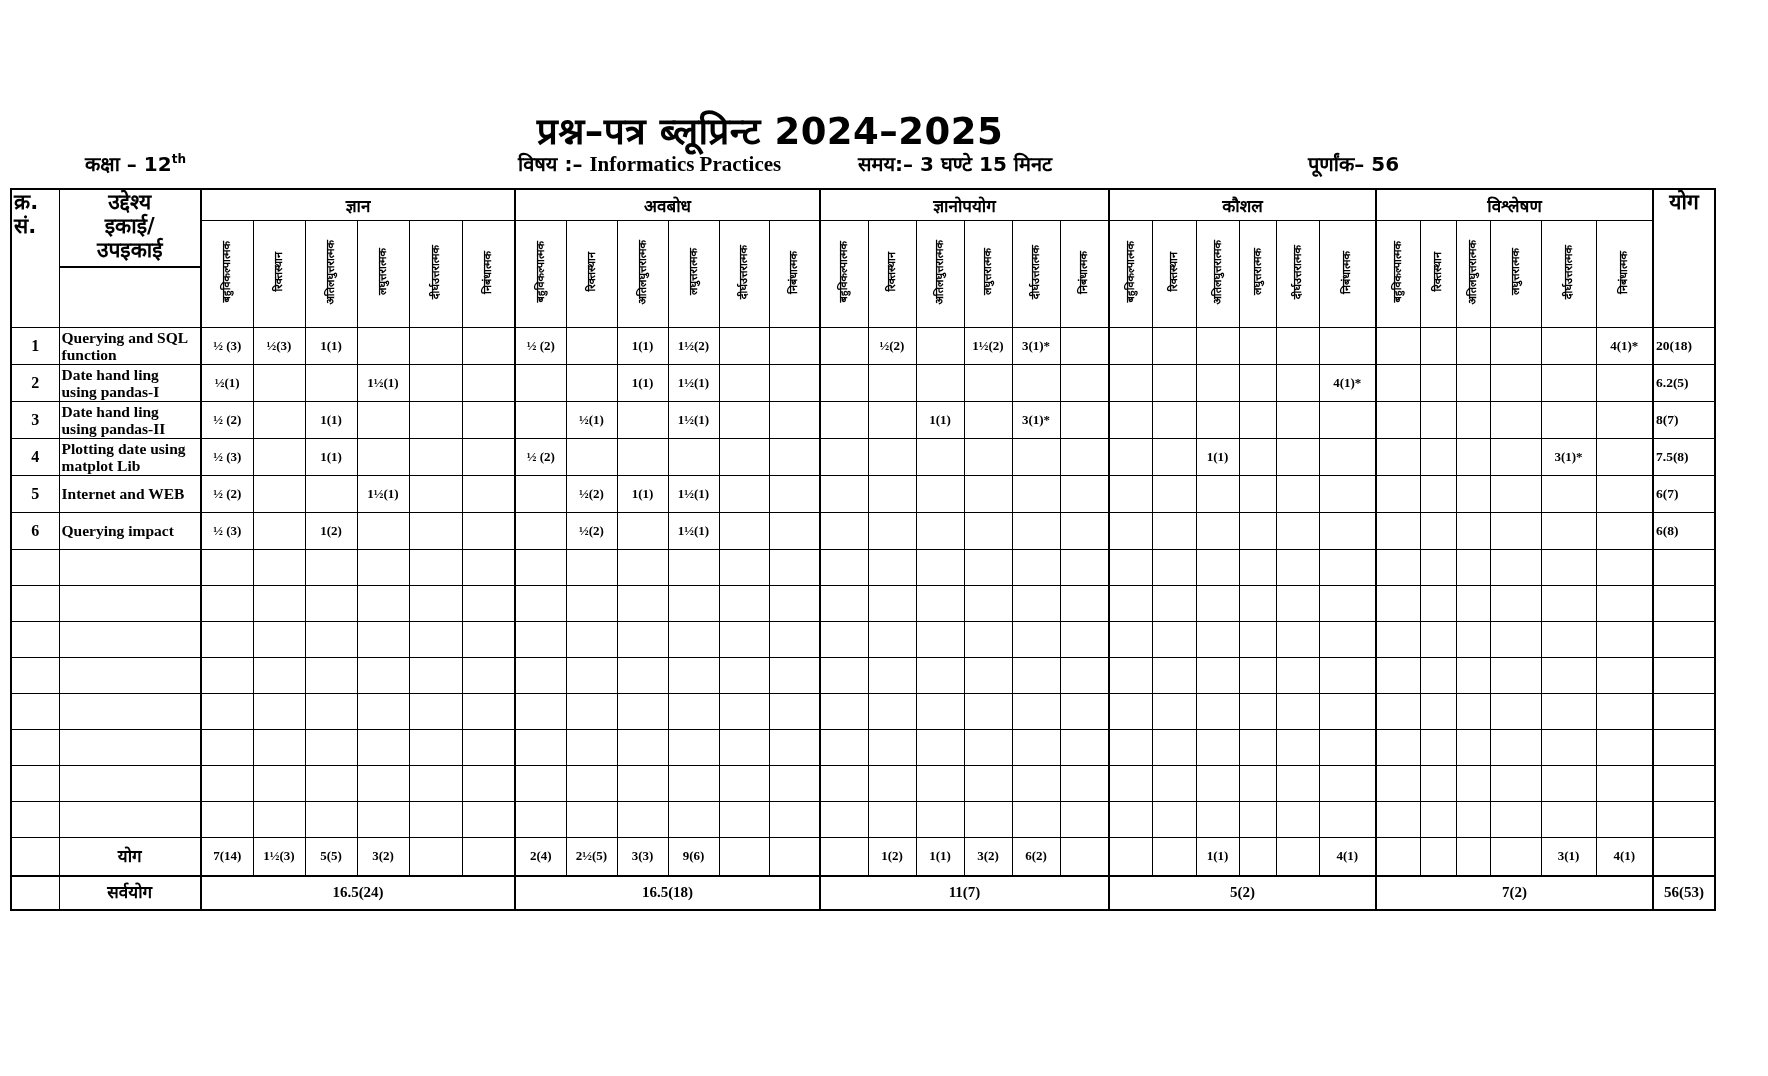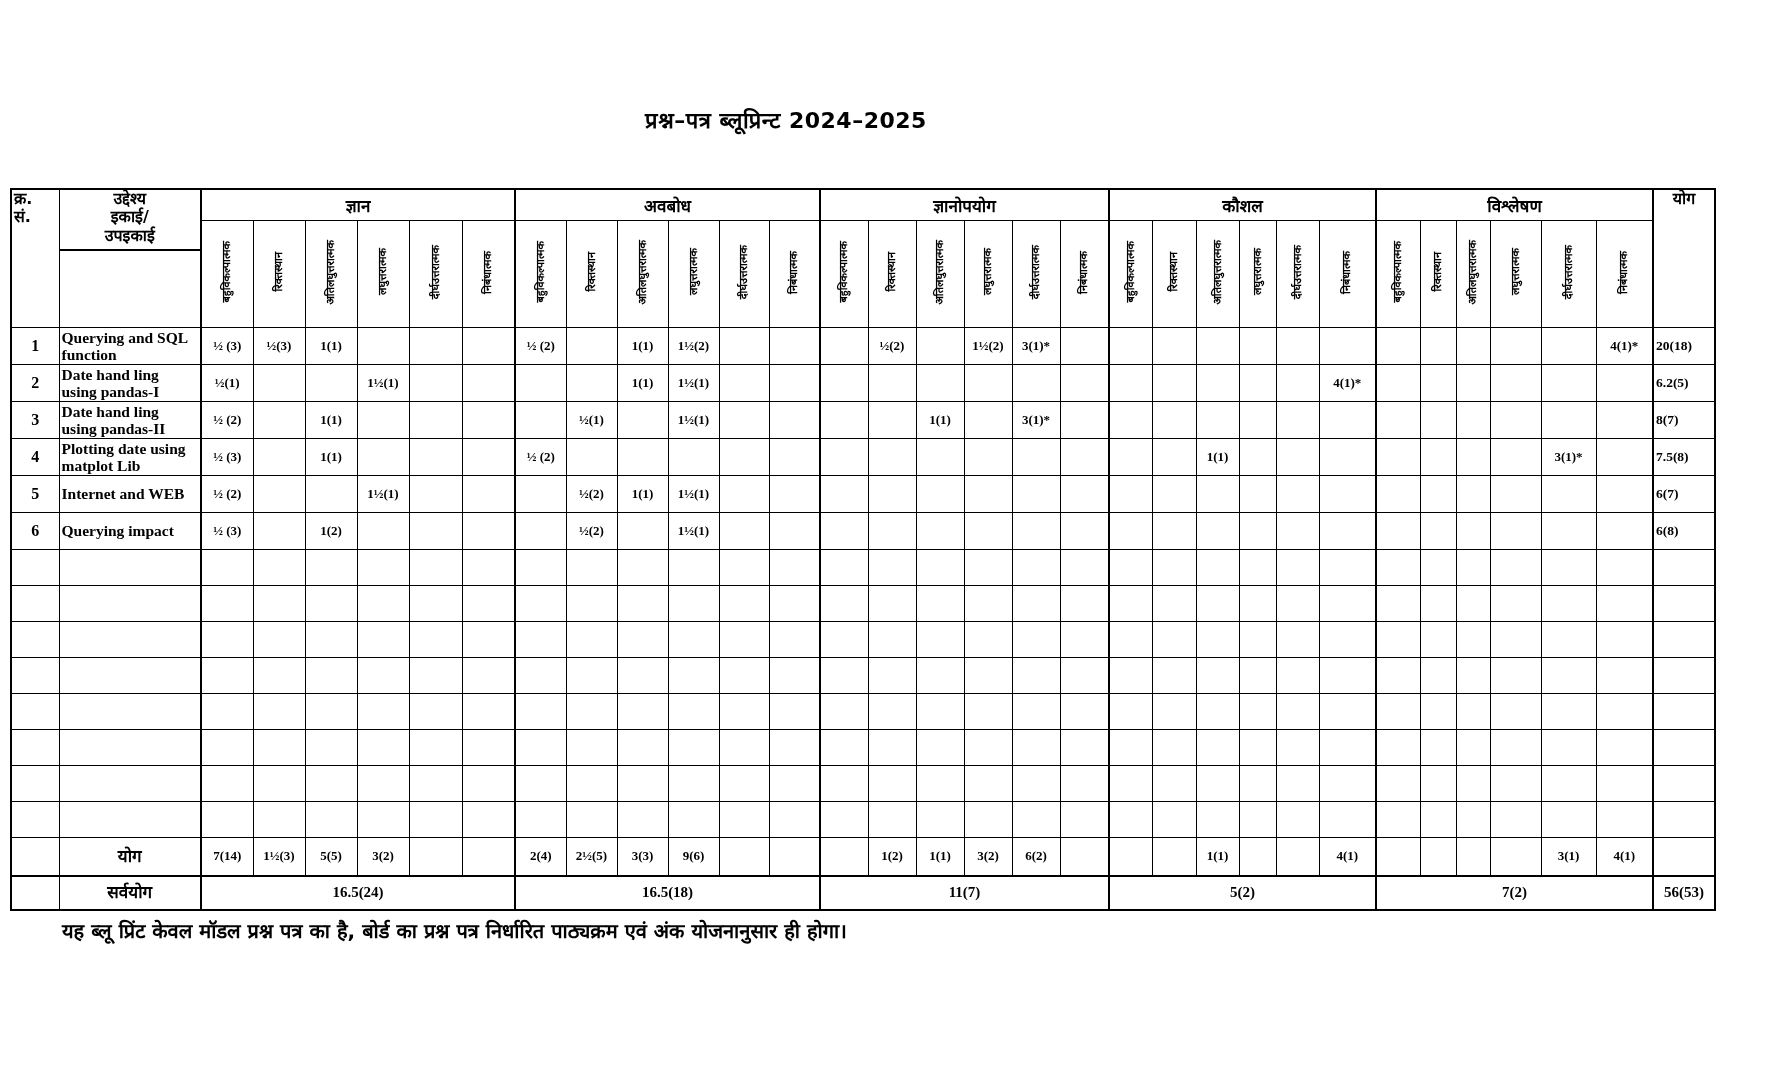--- a/index.html
+++ b/index.html
@@ -1,29 +1,29 @@
 <!DOCTYPE html>
 <html><head>
 <meta charset="utf-8">
 <style>
   html,body{margin:0;padding:0;background:#e8e8e8;}
   .page{position:relative;width:1768px;height:1076px;background:#fff;color:#000;
         font-family:"DejaVu Sans",sans-serif;overflow:hidden;}
-  .title{position:absolute;top:104px;left:16px;width:1540px;text-align:center;
-         font-size:22px;font-weight:bold;letter-spacing:.5px;}
+  .title{position:absolute;top:104px;left:0;width:1540px;text-align:center;
+         font-size:37px;font-weight:bold;letter-spacing:.5px;}
   .meta{position:absolute;top:150px;left:0;width:1768px;height:34px;font-size:20px;font-weight:bold;}
   .meta span.m{position:absolute;top:0;white-space:nowrap;}
   .m-class{left:85px;} .m-subject{left:518px;} .m-time{left:858px;} .m-marks{left:1308px;}
   .m-subject .en{font-family:"Liberation Serif","DejaVu Sans",serif;font-size:21px;}
   sup{font-size:12px;}
   table.bp{position:absolute;left:10px;top:188px;border-collapse:collapse;table-layout:fixed;
            border:2px solid #000;}
   table.bp th,table.bp td{border:1px solid #000;padding:0 2px;overflow:hidden;}
   th.grp{font-size:17px;font-weight:bold;height:30px;vertical-align:middle;}
-  th.topcell{vertical-align:top;text-align:left;font-size:16px;font-weight:bold;padding:2px 4px;}
+  th.topcell{vertical-align:top;text-align:left;font-size:21px;font-weight:bold;padding:2px 4px;}
   th.topcell .tx{white-space:pre-line;line-height:1.15;}
   th.topcell.center{text-align:center;margin-left:28px;}
   .hdiv{border-top:2px solid #000;margin:4px -4px 0 -4px;}
   th.vert{height:106px;vertical-align:middle;text-align:center;padding:2px 0;}
   th.vert span{writing-mode:vertical-rl;transform:rotate(180deg);display:inline-block;
                font-size:11px;font-weight:bold;line-height:1.05;max-height:102px;}
   td.sn{text-align:center;font-family:"Liberation Serif","DejaVu Sans",serif;
         font-size:16px;font-weight:bold;}
   td.unit{font-family:"Liberation Serif","DejaVu Sans",serif;font-size:15.5px;font-weight:bold;
           line-height:1.1;padding:1px 5px;}
@@ -42,20 +42,26 @@
   .footer{position:absolute;left:62px;width:1640px;font-size:20px;font-weight:bold;line-height:1.55;}
   .f1{top:916px;} 
 </style>
 </head>
 <body>
 
 <div class="page">
 
   <div class="title">प्रश्न–पत्र ब्लूप्रिन्ट 2024–2025</div>
 
+  <div class="meta">
+    <span class="m m-class"><span>कक्षा –</span> <span>12</span><sup>th</sup></span>
+    <span class="m m-subject"><span>विषय :–</span> <span class="en">Informatics Practices</span></span>
+    <span class="m m-time"><span>समय:–</span> <span>3 घण्टे 15 मिनट</span></span>
+    <span class="m m-marks"><span>पूर्णांक–</span> <span>56</span></span>
+  </div>
 
   <table class="bp">
       <colgroup>
         <col style="width: 48px;">
         <col style="width: 142px;">
         <col style="width: 52px;">
         <col style="width: 52px;">
         <col style="width: 52px;">
         <col style="width: 52px;">
         <col style="width: 53px;">
@@ -673,16 +679,15 @@
           <td class="gtot gs" colspan="6">16.5(18)</td>
           <td class="gtot gs" colspan="6">11(7)</td>
           <td class="gtot gs" colspan="6">5(2)</td>
           <td class="gtot gs" colspan="6">7(2)</td>
           <td class="gtot yogcol">56(53)</td>
         </tr>
       </tbody>
     </table>
 
   <div class="footer f1">
-    <div>यह ब्लू प्रिंट केवल मॉडल प्रश्न पत्र का है, बोर्ड का प्रश्न पत्र निर्धारित पाठ्यक्रम एवं अंक योजनानुसार ही होगा।</div>
   </div>
 
 </div>
 
 </body></html>

